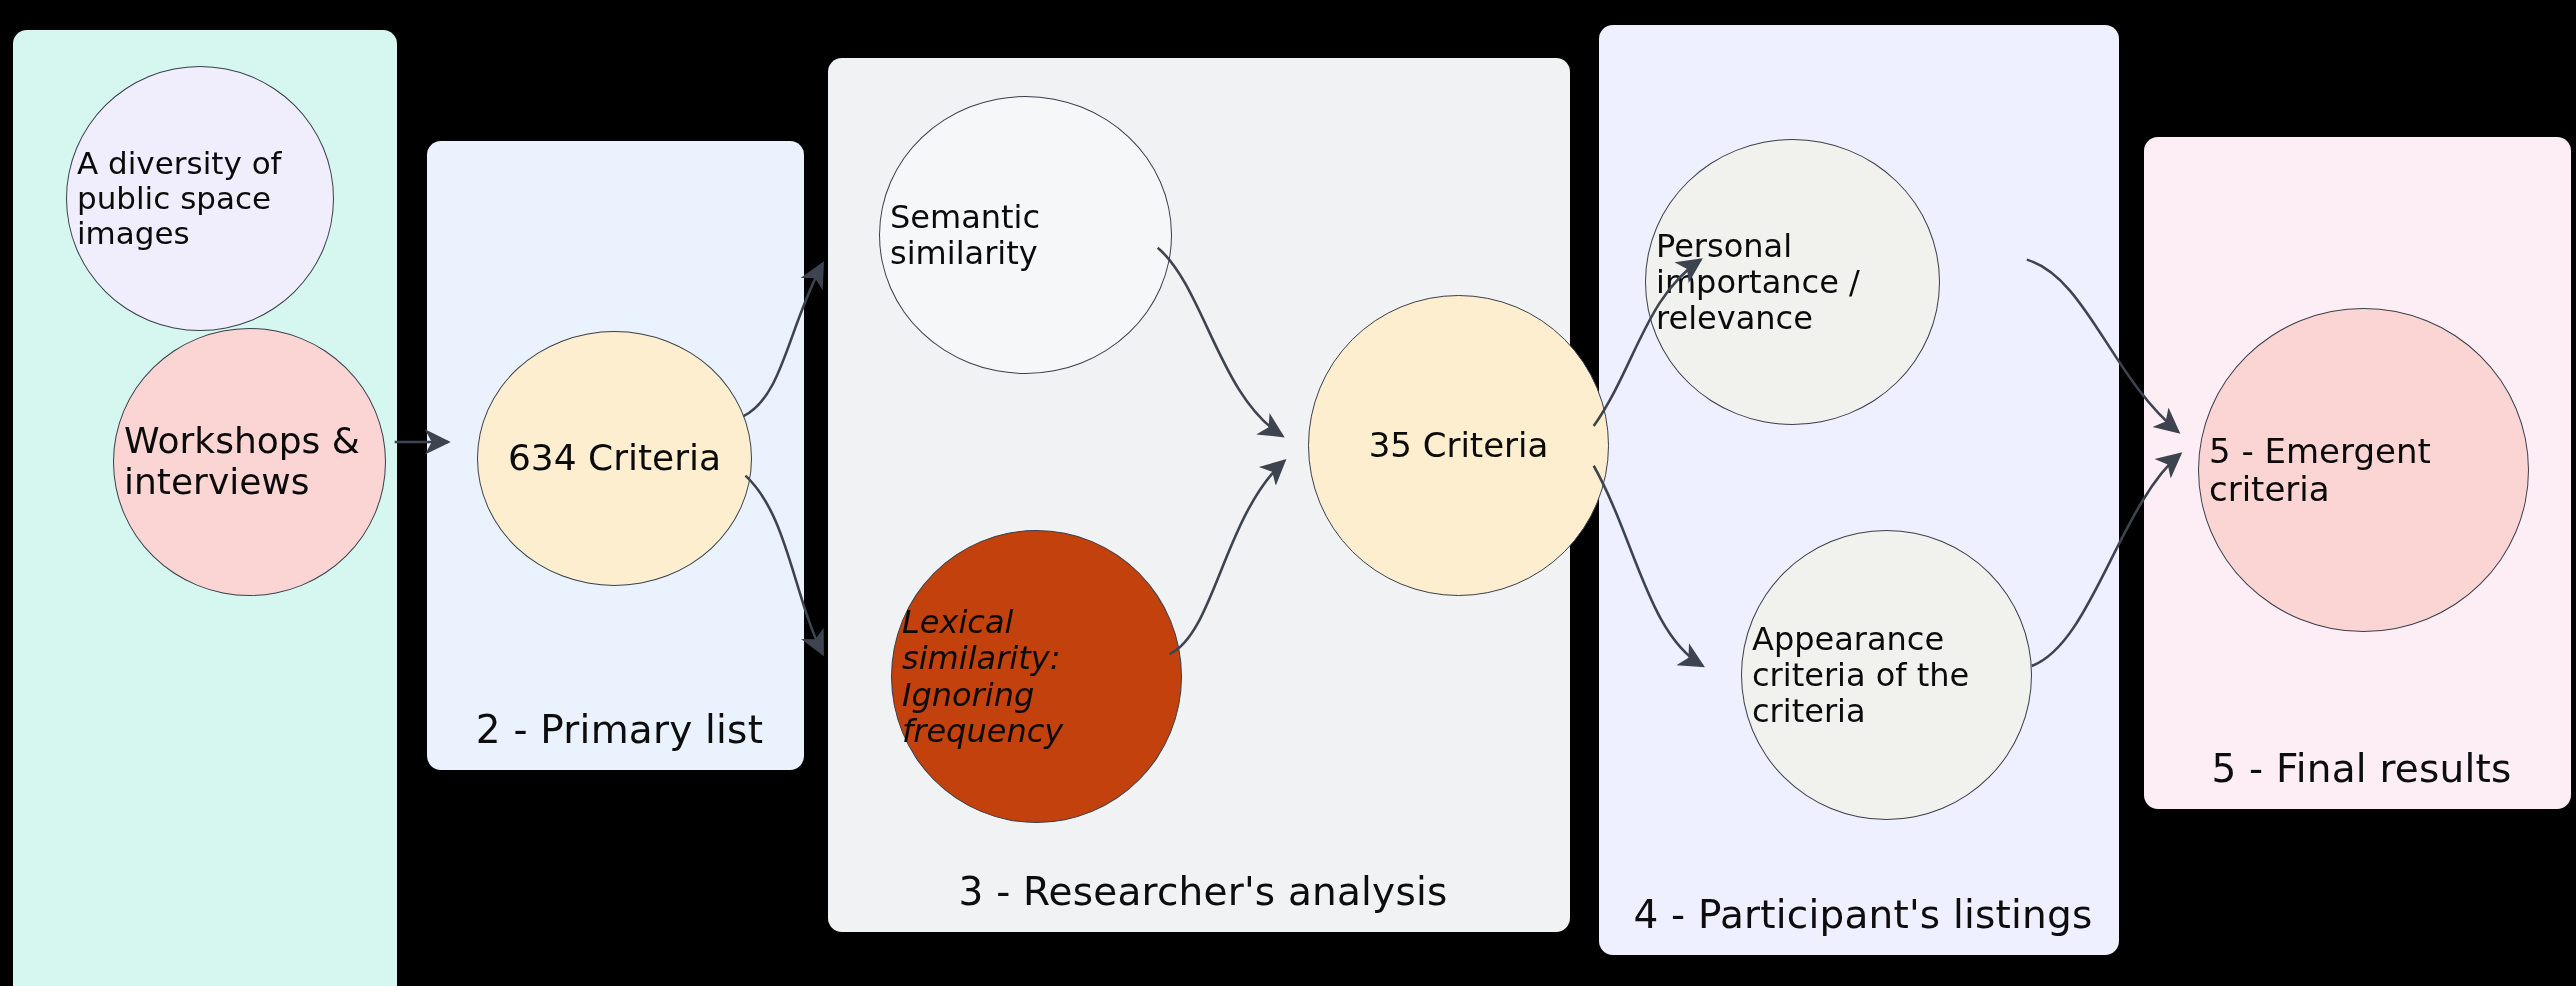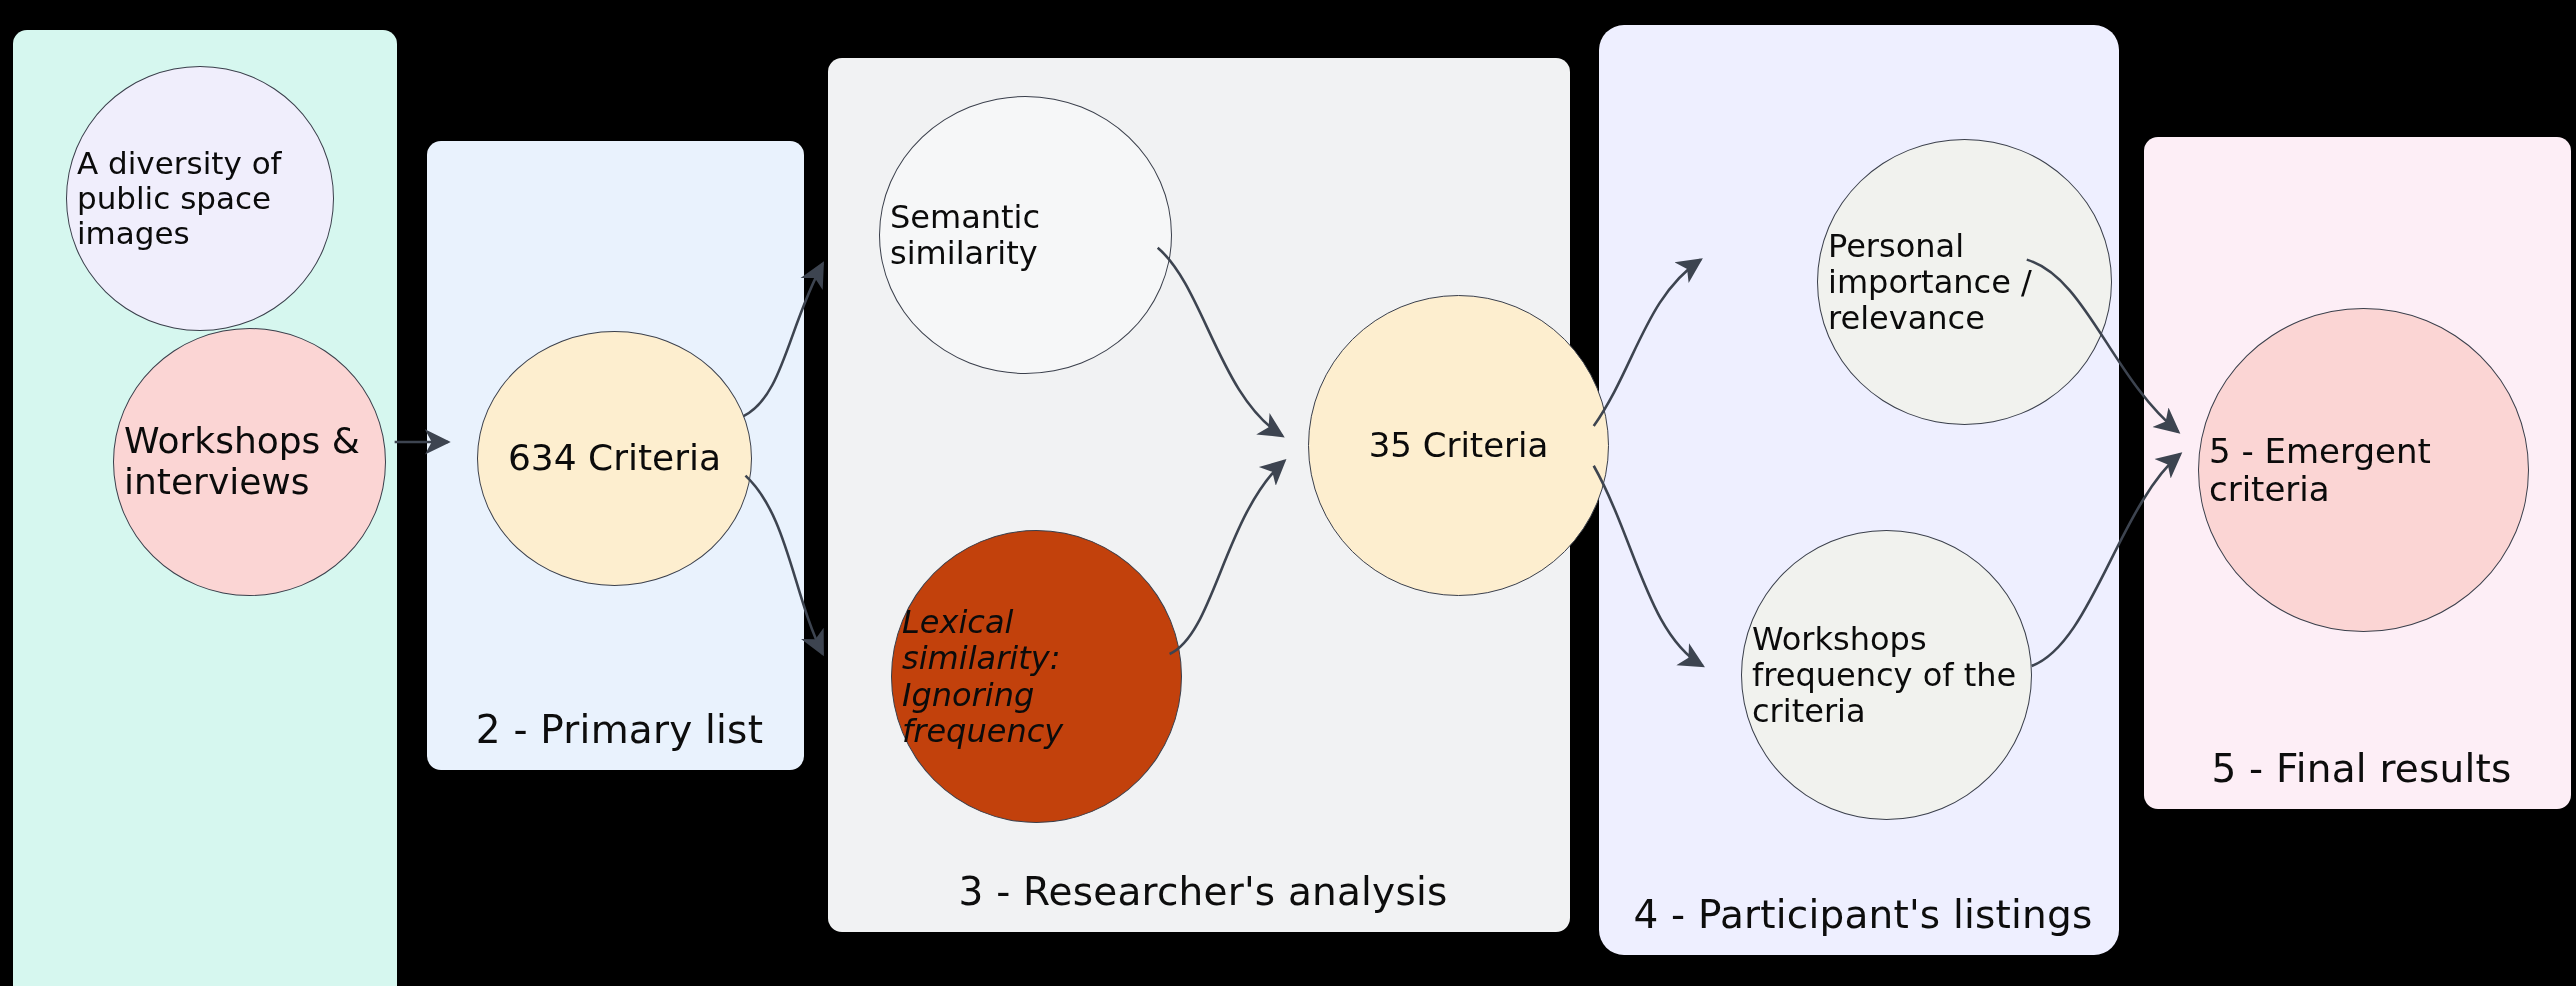--- a/index.html
+++ b/index.html
@@ -20,21 +20,21 @@
 <body>
 
 <div id="stage">
   <div class="panel" style="left: 13.2px; top: 30px; width: 384px; height: 1589px; background: rgb(214, 247, 239);"></div>
     <div class="panel" style="left: 427px; top: 141px; width: 377px; height: 629px; background: rgb(233, 242, 253);">
       <div class="panel-label" style="bottom: 18px;">2 - Primary list</div>
     </div>
     <div class="panel" style="left: 828px; top: 58px; width: 742px; height: 874px; background: rgb(241, 242, 243);">
       <div class="panel-label" style="bottom: 18px;">3 - Researcher's analysis</div>
     </div>
-    <div class="panel" style="left: 1599px; top: 25px; width: 520px; height: 930px; background: rgb(238, 239, 255); border-radius: 25px;">
+    <div class="panel" style="left: 1599px; top: 25px; width: 520px; height: 930px; background: rgb(238, 239, 255);">
       <div class="panel-label" style="bottom: 18px;">4 - Participant's listings</div>
     </div>
     <div class="panel" style="left: 2144px; top: 137px; width: 427px; height: 672px; background: rgb(253, 238, 246);">
       <div class="panel-label" style="bottom: 18px;">5 - Final results</div>
     </div>
     <div class="node" style="left: 66px; top: 66px; width: 268px; height: 265px; background: rgb(240, 238, 252); font-size: 31px;">
       <span>A diversity of public space images</span>
     </div>
     <div class="node" style="left: 113px; top: 328px; width: 273px; height: 268px; background: rgb(251, 213, 212); font-size: 36px;">
       <span>Workshops &amp; interviews</span>
@@ -44,25 +44,25 @@
     </div>
     <div class="node" style="left: 879px; top: 96px; width: 293px; height: 278px; background: rgb(246, 247, 248); font-size: 32px;">
       <span>Semantic similarity</span>
     </div>
     <div class="node" style="left: 891px; top: 530px; width: 291px; height: 293px; background: #c2410c; font-size: 32px; font-style: italic;">
       <span>Lexical similarity: Ignoring frequency</span>
     </div>
     <div class="node" style="left: 1308px; top: 295px; width: 301px; height: 301px; background: rgb(253, 238, 207); font-size: 34px;">
       <span>35 Criteria</span>
     </div>
-    <div class="node" style="left: 1817px; top: 139px; width: 295px; height: 286px; background: rgb(241, 242, 238); font-size: 32px;">
+    <div class="node" style="left: 1645px; top: 139px; width: 295px; height: 286px; background: rgb(241, 242, 238); font-size: 32px;">
       <span>Personal importance / relevance</span>
     </div>
     <div class="node" style="left: 1741px; top: 530px; width: 291px; height: 290px; background: rgb(241, 242, 238); font-size: 32px;">
-      <span>Workshops frequency of the criteria</span>
+      <span>Appearance criteria of the criteria</span>
     </div>
     <div class="node" style="left: 2198px; top: 308px; width: 331px; height: 324px; background: rgb(251, 213, 212); font-size: 34px;">
       <span>5 - Emergent criteria</span>
     </div>
     <svg class="edges" viewBox="0 0 2599 995">
     <defs>
       <marker id="ah" markerWidth="11" markerHeight="11" refX="9" refY="5.5" orient="auto" markerUnits="strokeWidth">
         <path d="M0,0.6 L10,5.5 L0,10.4 L2.6,5.5 Z" fill="#3d4450"></path>
       </marker>
     </defs>

